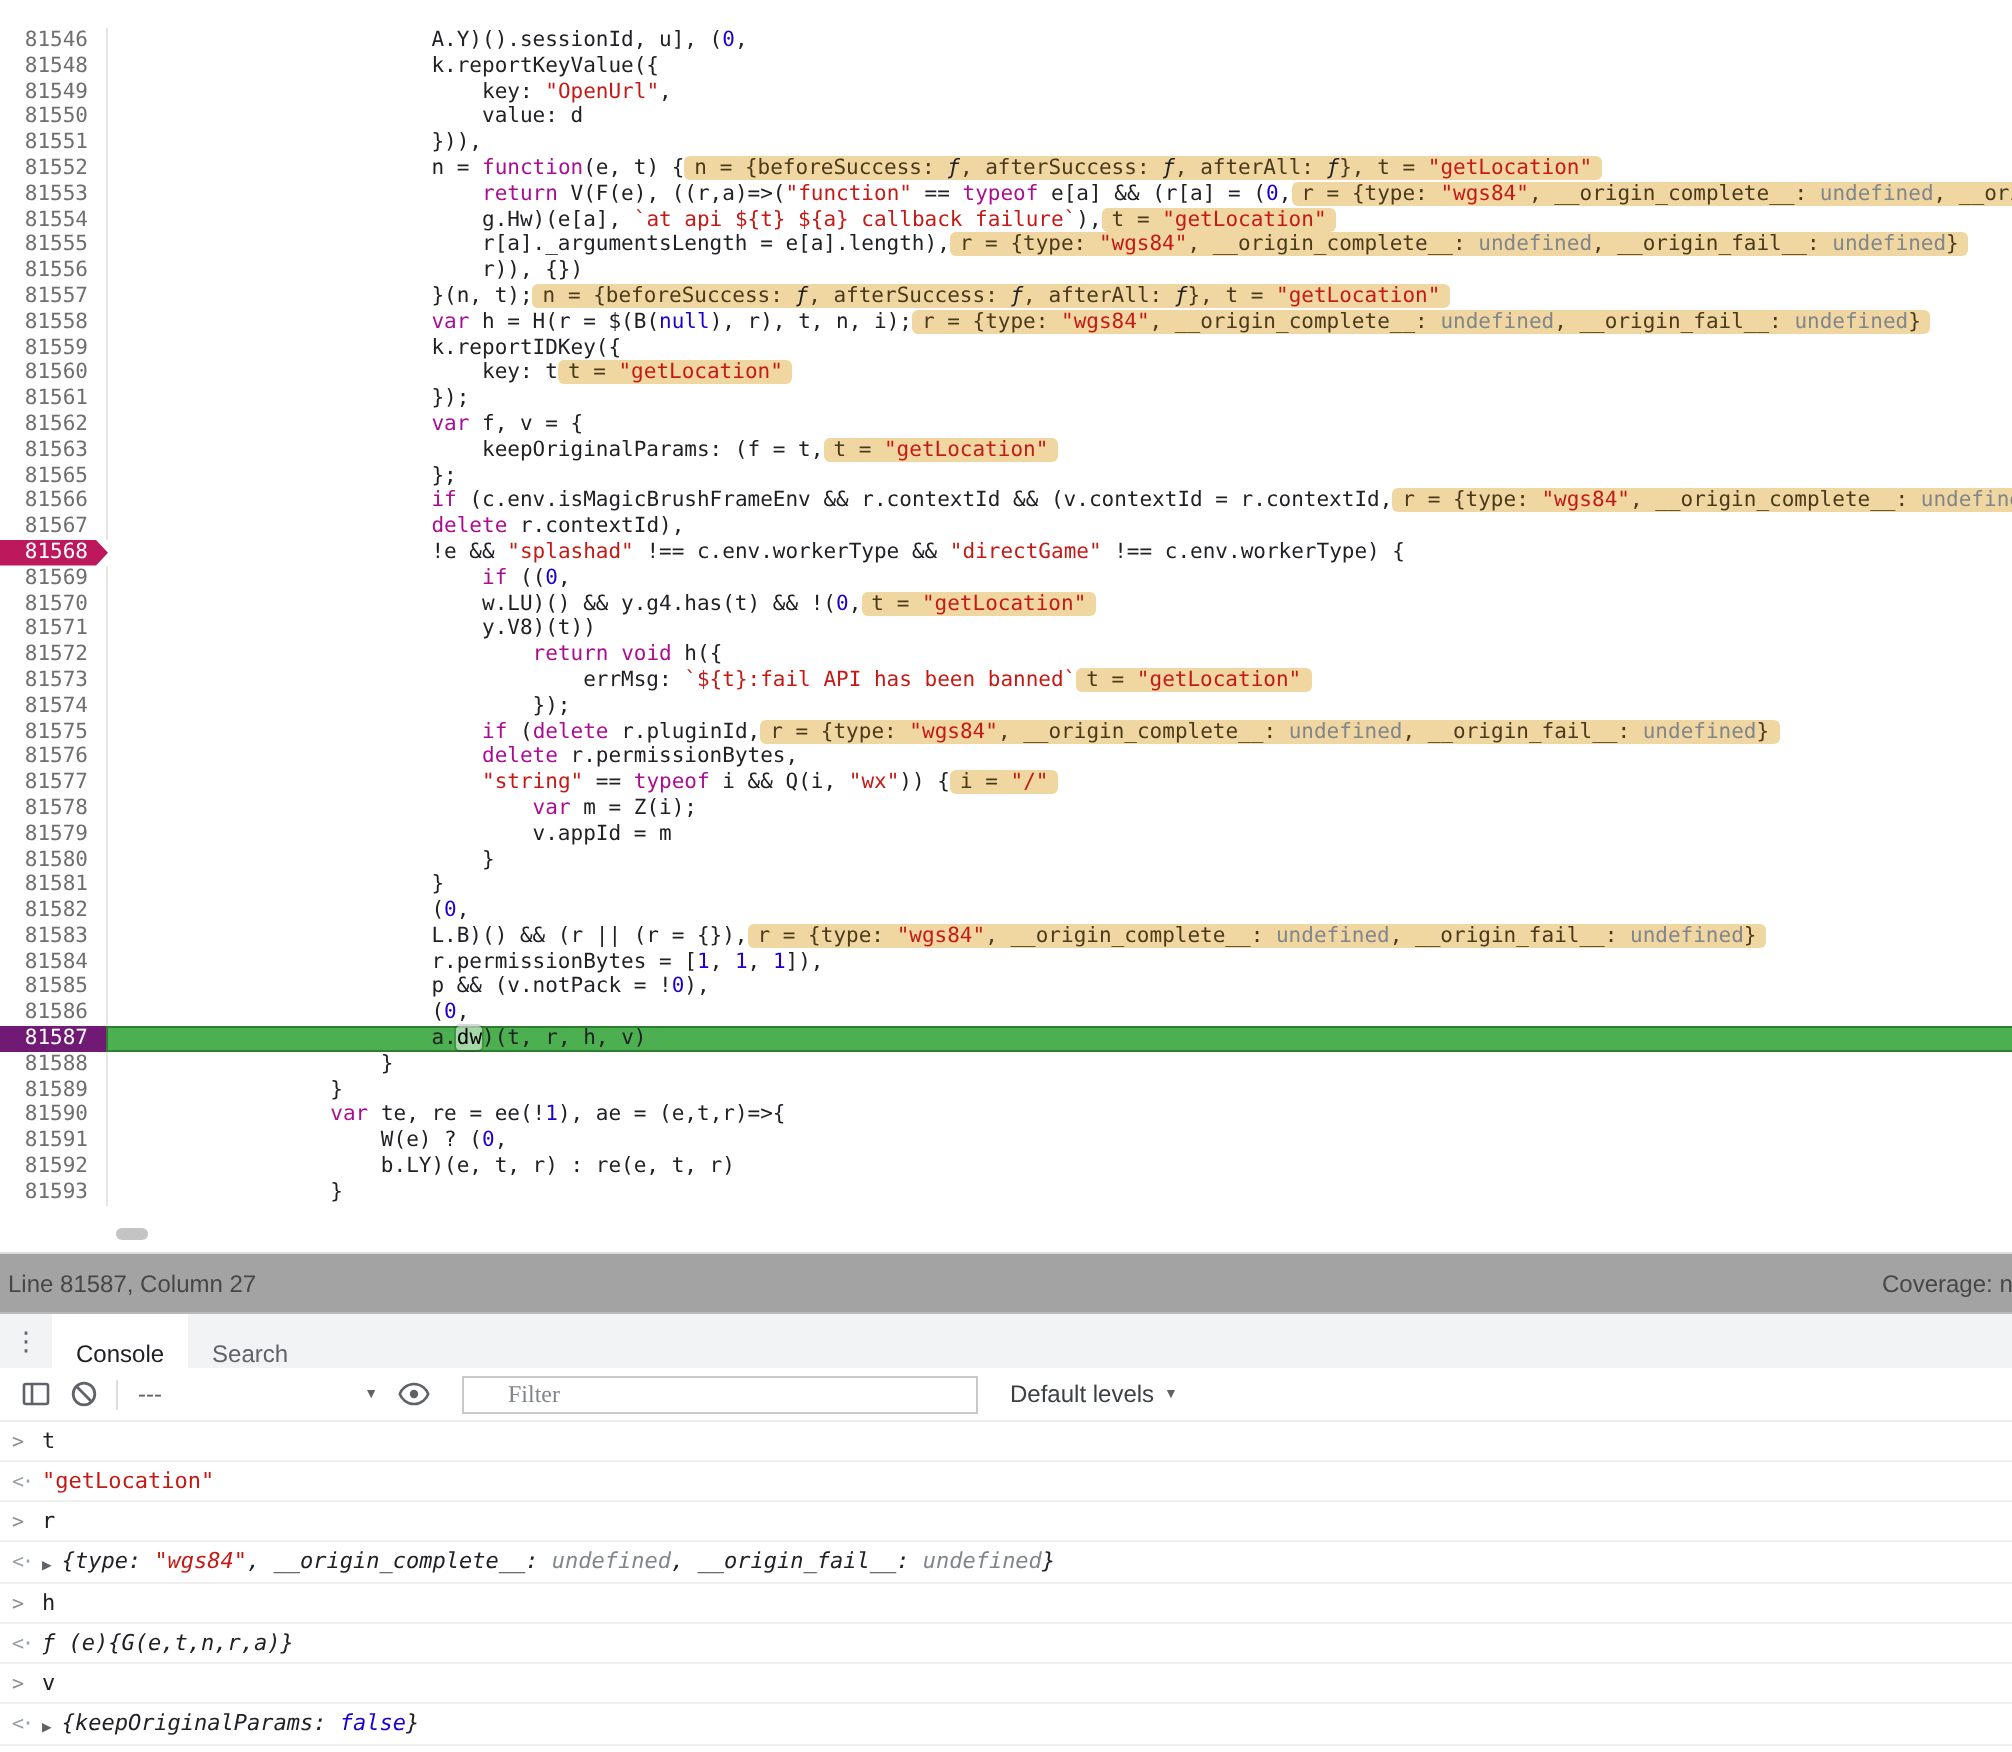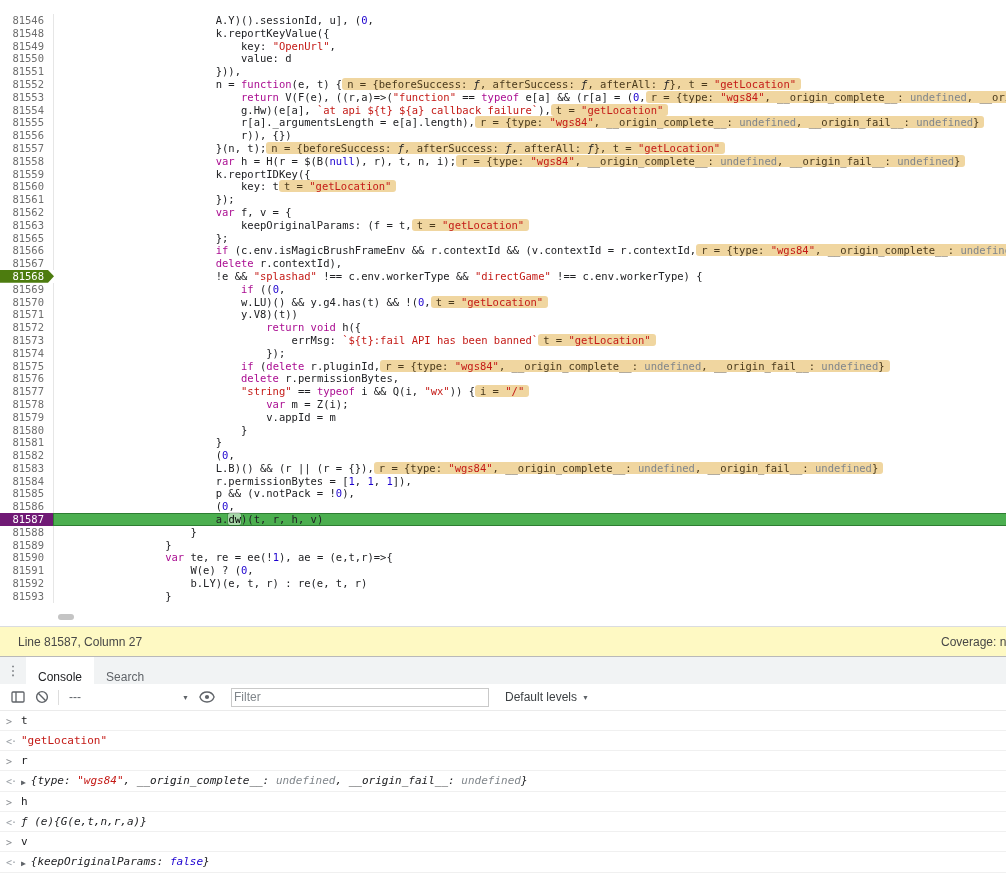--- a/index.html
+++ b/index.html
@@ -3,58 +3,58 @@
 <meta charset="utf-8">
 <style>
   *{box-sizing:border-box;margin:0;padding:0}
   html,body{width:1006px;height:876px;overflow:hidden;background:#fff;font-family:"Liberation Sans",sans-serif;position:relative}
 
   
   .source{position:absolute;top:0;left:0;width:1006px;height:626px;overflow:hidden;
           font-family:"DejaVu Sans Mono",monospace;font-size:10.5px;line-height:12.8px;padding-top:14px;background:#fff}
   .line{display:flex;height:12.8px;white-space:pre}
   .gutter{flex:0 0 54px;text-align:right;padding-right:9px;color:#6e6e6e;border-right:1px solid #e6e6e6}
-  .gutter.bp{background:#4d7c0f;color:#fff;border-right-color:transparent;
+  .gutter.bp{background:#be185d;color:#fff;border-right-color:transparent;
              clip-path:polygon(0 0,calc(100% - 6px) 0,100% 50%,calc(100% - 6px) 100%,0 100%)}
   .line.cur{background:#4CAF50;box-shadow:inset 0 1px 0 #2E7D32,inset 0 -1px 0 #2E7D32}
   .line.cur .gutter{background:#701a75;color:#fff;border-right-color:#2E7D32}
   .codetxt{padding-left:10px}
   .t-pl{color:#202124}
   .t-kw{color:#aa0d91}
   .t-st{color:#c41a16}
   .t-nu{color:#1c00cf}
   .t-at{color:#1c00cf}
   .t-tm{color:#c41a16}
   .t-un{color:#80868b}
   .t-fn{font-style:italic;color:#202124}
   .t-hx{background:rgba(255,255,255,.5);border-radius:2px;outline:1px solid rgba(0,0,0,.15)}
   .badge{background:#F0D6A0;border-radius:3px;padding:0 5px;}
   .badge .t-pl{color:#4a3a1c}
   .hscroll{position:absolute;top:614px;left:56px;height:8px;width:948px}
   .hthumb{width:16px;height:6px;background:#c4c4c4;border-radius:3px;margin-left:2px}
 
   
   .statusbar{position:absolute;top:626px;left:0;width:1006px;height:30px;border-top:1px solid #dadce0;
-             background:#fef9c3;font-size:12px;color:#474747;display:flex;align-items:center;padding-left:18px;overflow:hidden}
+             background:#a3a3a3;font-size:12px;color:#474747;display:flex;align-items:center;padding-left:4px;overflow:hidden}
   .coverage{position:absolute;left:941px;white-space:nowrap}
 
   
   .drawer{position:absolute;top:656px;left:0;width:1006px;height:220px;border-top:1px solid #b9b9b9;background:#fff}
   .tabbar{height:27px;background:#f1f3f4;display:flex;align-items:stretch}
   .kebab{width:26px;display:flex;align-items:center;justify-content:center;color:#5f6368;font-size:13px;cursor:pointer}
   .tab{padding:0 12px;display:flex;align-items:flex-end;font-size:12px;color:#5f6368;cursor:pointer}
   .tab.sel{background:#fff;color:#202124}
   .ctoolbar{height:27px;display:flex;align-items:center;background:#fff;border-bottom:1px solid #ebebeb;padding:0 6px}
   .tbtn{display:flex;align-items:center;justify-content:center;width:24px;height:24px;cursor:pointer}
   .sep{width:1px;height:15px;background:#ddd;margin:0 4px}
   .ctx{display:flex;align-items:center;justify-content:space-between;width:132px;color:#5f6368;font-size:12px;padding:0 6px;cursor:pointer}
   .caret{font-size:7px;color:#5f6368}
   .levels .caret{margin-left:5px}
-  .filter{width:258px;height:19px;border:1px solid #c9c9c9;font-size:12px;padding:0 2px;margin-left:12px;color:#202124;
-          font-family:Liberation Sans, sans-serif;outline:none}
+  .filter{width:258px;height:19px;border:1px solid #c9c9c9;font-size:12px;padding:0 22px;margin-left:12px;color:#202124;
+          font-family:Liberation Serif, serif;outline:none}
   .filter::placeholder{color:#80868b}
   .levels{display:flex;align-items:center;margin-left:16px;font-size:12px;color:#3c4043;cursor:pointer}
 
   .entries{font-family:"DejaVu Sans Mono",monospace;font-size:11px}
   .entry{display:flex;align-items:flex-start;padding:3px 8px 2px 6px;border-bottom:1px solid #f0f0f0;line-height:13px;min-height:19px}
   .entry.prompt{border-bottom:none}
   .marker{flex:0 0 15px;color:#9aa0a6;font-size:10px;letter-spacing:-1px;padding-top:1px}
   .entry.input .marker{color:#8a8d91}
   .tri{color:#5f6368;font-size:8px;margin:2px 5px 0 0;cursor:pointer}
   .msg{white-space:pre-wrap}

